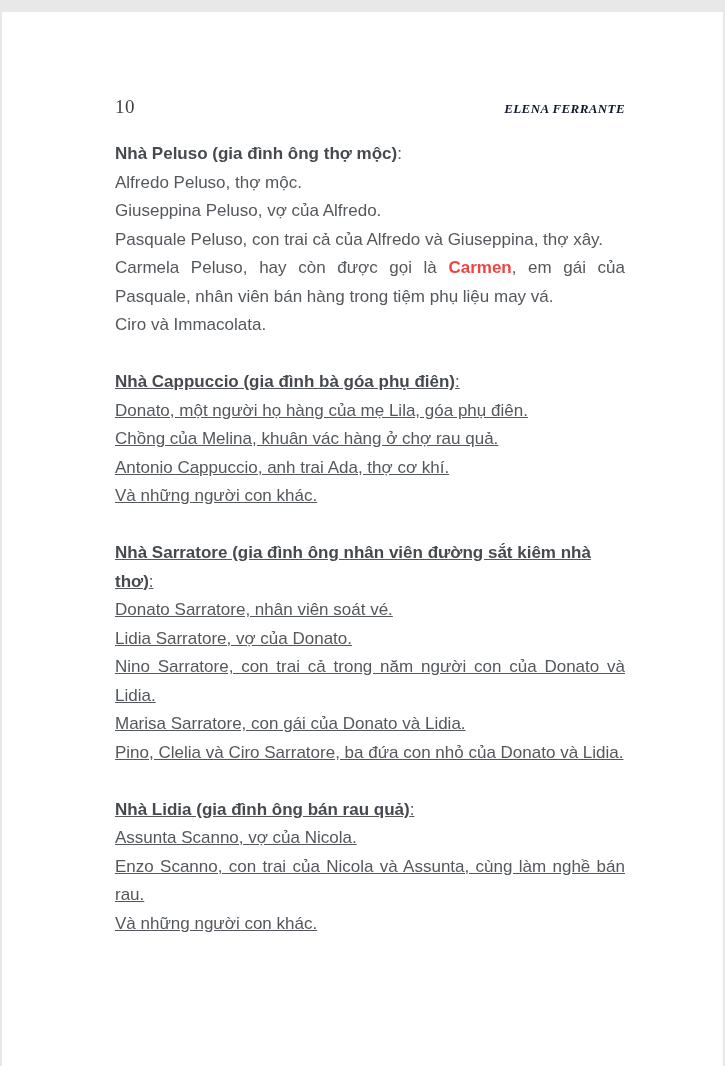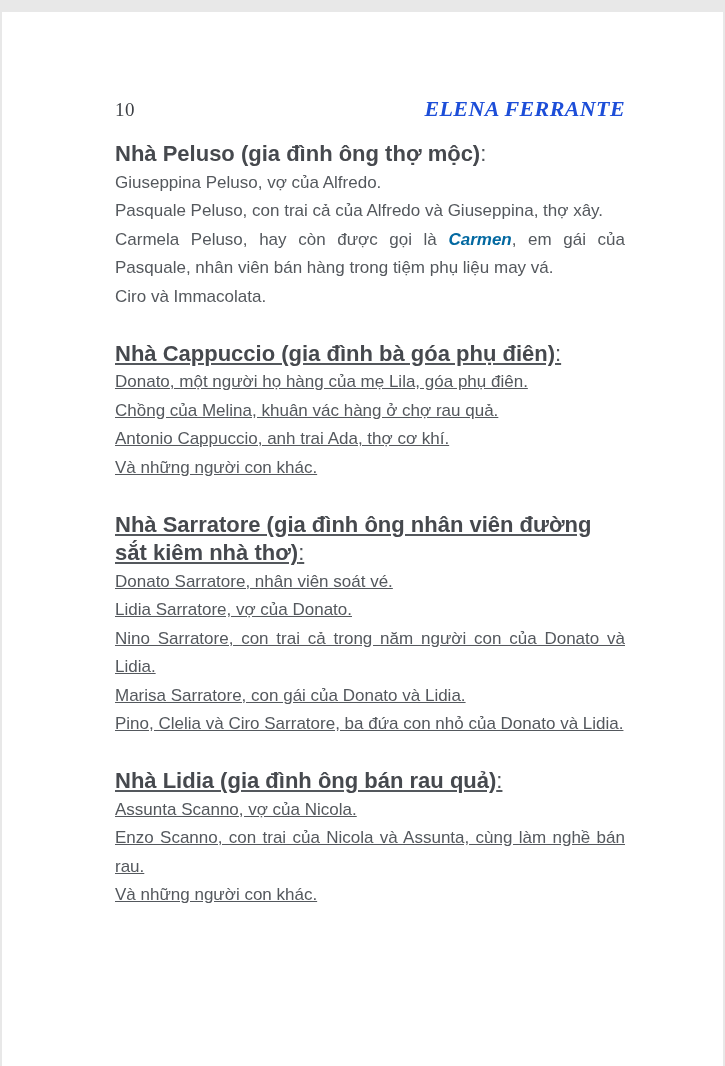--- a/index.html
+++ b/index.html
@@ -28,67 +28,67 @@
   .page-number {
     font-family: "Liberation Serif", "DejaVu Serif", serif;
     font-size: 19px;
     color: #3c3f44;
     letter-spacing: 0.5px;
   }
   .running-title {
     font-family: "Liberation Serif", "DejaVu Serif", serif;
     font-style: italic;
     font-weight: 700;
-    font-size: 22px;
+    font-size: 13px;
     letter-spacing: 0.4px;
-    color: #1d4ed8;
+    color: #0f172a;
   }
   .content {
     position: absolute;
     left: 113px;
     top: 128px;
     width: 510px;
     font-size: 17px;
     line-height: 28.5px;
     color: #54585d;
   }
   .section { margin: 0; }
   .section + .section { margin-top: 28.5px; text-decoration: underline; }
   .section-title {
     margin: 0;
-    font-size: 22px;
+    font-size: 17px;
     font-weight: 700;
     color: #46494e;
     text-align: left;
   }
   .section-title .colon { font-weight: 400; color: #54585d; }
   .entry {
     margin: 0;
     text-align: justify;
   }
   .entry strong {
     font-weight: 700;
-    color: #0369a1;
-    font-style: italic;
+    color: #ef4444;
   }
 </style>
 </head>
 <body>
 
 <div class="page">
 
   <div class="page-header">
     <span class="page-number">10</span>
     <span class="running-title">ELENA FERRANTE</span>
   </div>
 
   <div class="content">
 
     <div class="section">
       <p class="section-title"><span>Nhà Peluso (gia đình ông thợ mộc)</span><span class="colon">:</span></p>
+      <p class="entry"><span>Alfredo Peluso, thợ mộc.</span></p>
       <p class="entry"><span>Giuseppina Peluso, vợ của Alfredo.</span></p>
       <p class="entry"><span>Pasquale Peluso, con trai cả của Alfredo và Giuseppina, thợ xây.</span></p>
       <p class="entry"><span>Carmela Peluso, hay còn được gọi là </span><strong>Carmen</strong><span>, em gái của Pasquale, nhân viên bán hàng trong tiệm phụ liệu may vá.</span></p>
       <p class="entry"><span>Ciro và Immacolata.</span></p>
     </div>
 
     <div class="section">
       <p class="section-title"><span>Nhà Cappuccio (gia đình bà góa phụ điên)</span><span class="colon">:</span></p>
       <p class="entry"><span>Donato, một người họ hàng của mẹ Lila, góa phụ điên.</span></p>
       <p class="entry"><span>Chồng của Melina, khuân vác hàng ở chợ rau quả.</span></p>

